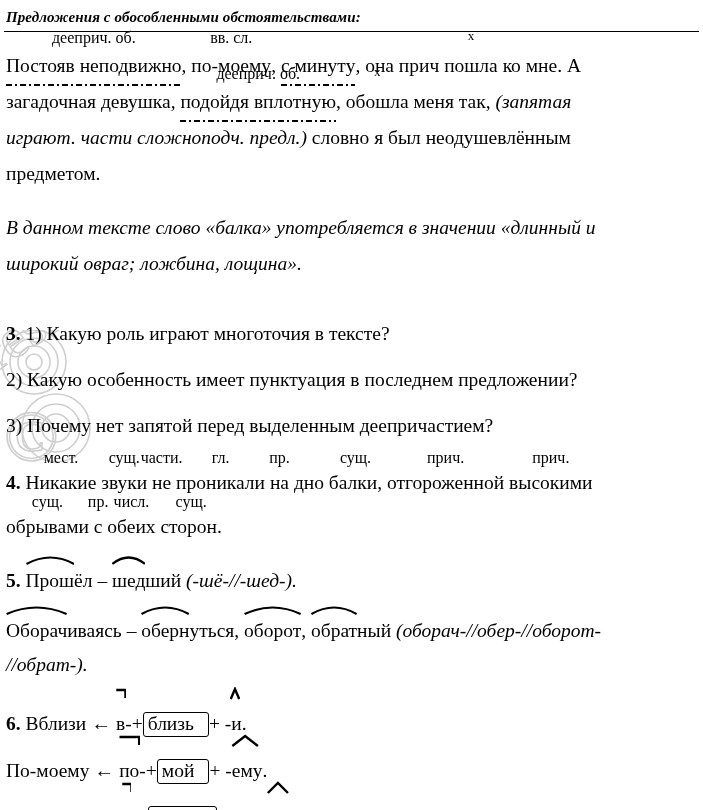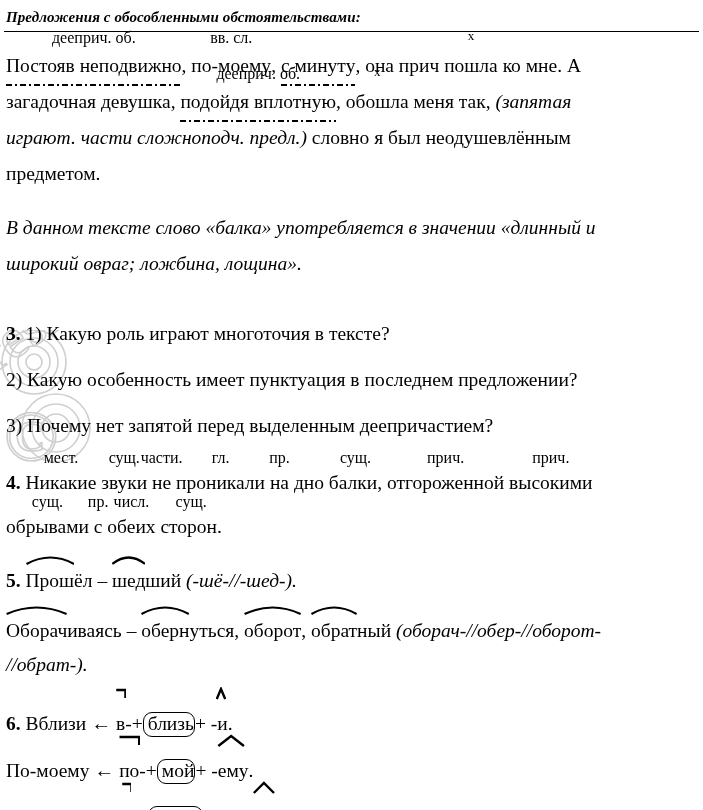--- a/index.html
+++ b/index.html
@@ -130,22 +130,22 @@
     left: 0;
     right: 6px;
     top: -13px;
     height: 11px;
   }
   .pref > .mk svg { width: 100%; height: 100%; display: block; }
 
   .root {
     display: inline-block;
     border: 1.8px solid #000;
-    border-radius: 9px;
-    padding: 0px 0 1px 4px;
+    border-radius: 3px;
+    padding: 0px 14px 1px 4px;
     line-height: 1.12;
     white-space: nowrap;
     font-family: Liberation Serif, serif;
   }
   .rootafter { display: inline-block; }
 
   .suf {
     position: relative;
     display: inline-block;
     white-space: nowrap;

